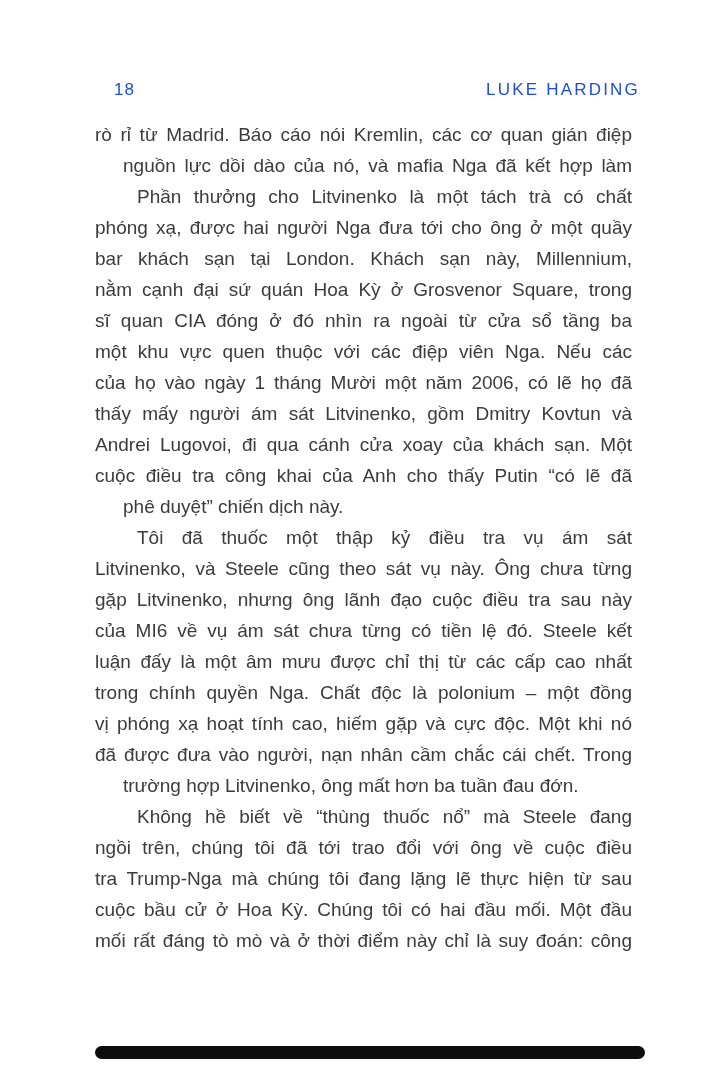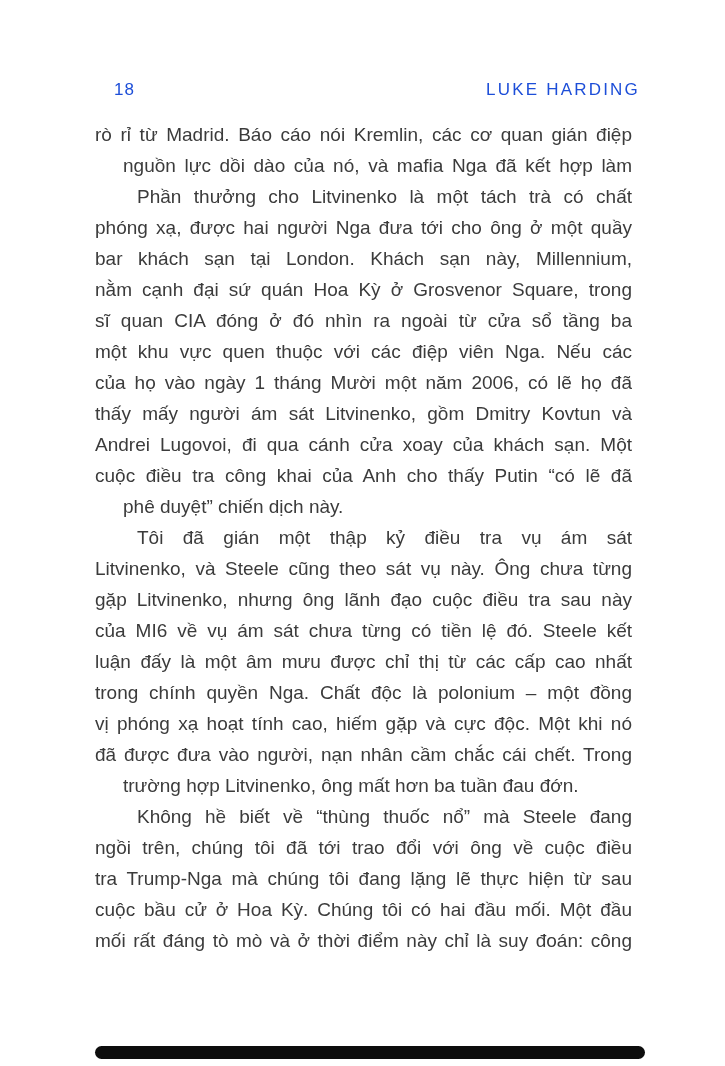--- a/index.html
+++ b/index.html
@@ -87,21 +87,21 @@
       <div class="line">phóng xạ, được hai người Nga đưa tới cho ông ở một quầy</div>
       <div class="line">bar khách sạn tại London. Khách sạn này, Millennium,</div>
       <div class="line">nằm cạnh đại sứ quán Hoa Kỳ ở Grosvenor Square, trong</div>
       <div class="line">sĩ quan CIA đóng ở đó nhìn ra ngoài từ cửa sổ tầng ba</div>
       <div class="line">một khu vực quen thuộc với các điệp viên Nga. Nếu các</div>
       <div class="line">của họ vào ngày 1 tháng Mười một năm 2006, có lẽ họ đã</div>
       <div class="line">thấy mấy người ám sát Litvinenko, gồm Dmitry Kovtun và</div>
       <div class="line">Andrei Lugovoi, đi qua cánh cửa xoay của khách sạn. Một</div>
       <div class="line">cuộc điều tra công khai của Anh cho thấy Putin “có lẽ đã</div>
       <div class="line endline">phê duyệt” chiến dịch này.</div>
-      <div class="line indent">Tôi đã gián một thập kỷ điều tra vụ ám sát</div>
+      <div class="line indent">Tôi đã thuốc một thập kỷ điều tra vụ ám sát</div>
       <div class="line">Litvinenko, và Steele cũng theo sát vụ này. Ông chưa từng</div>
       <div class="line">gặp Litvinenko, nhưng ông lãnh đạo cuộc điều tra sau này</div>
       <div class="line">của MI6 về vụ ám sát chưa từng có tiền lệ đó. Steele kết</div>
       <div class="line">luận đấy là một âm mưu được chỉ thị từ các cấp cao nhất</div>
       <div class="line">trong chính quyền Nga. Chất độc là polonium – một đồng</div>
       <div class="line">vị phóng xạ hoạt tính cao, hiếm gặp và cực độc. Một khi nó</div>
       <div class="line">đã được đưa vào người, nạn nhân cầm chắc cái chết. Trong</div>
       <div class="line endline">trường hợp Litvinenko, ông mất hơn ba tuần đau đớn.</div>
       <div class="line indent">Không hề biết về “thùng thuốc nổ” mà Steele đang</div>
       <div class="line">ngồi trên, chúng tôi đã tới trao đổi với ông về cuộc điều</div>

